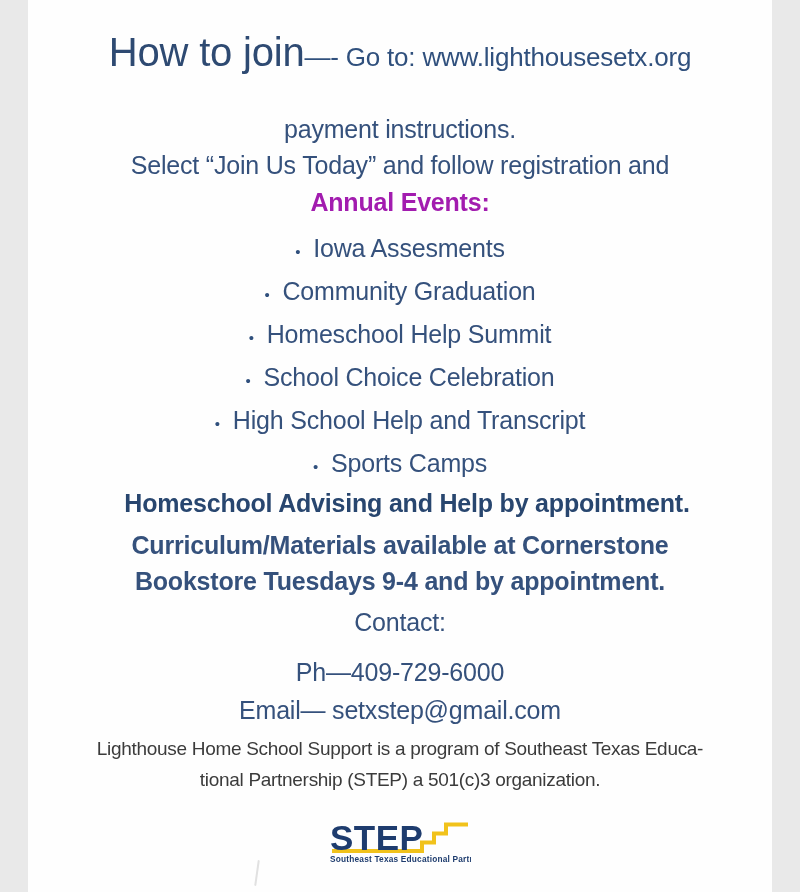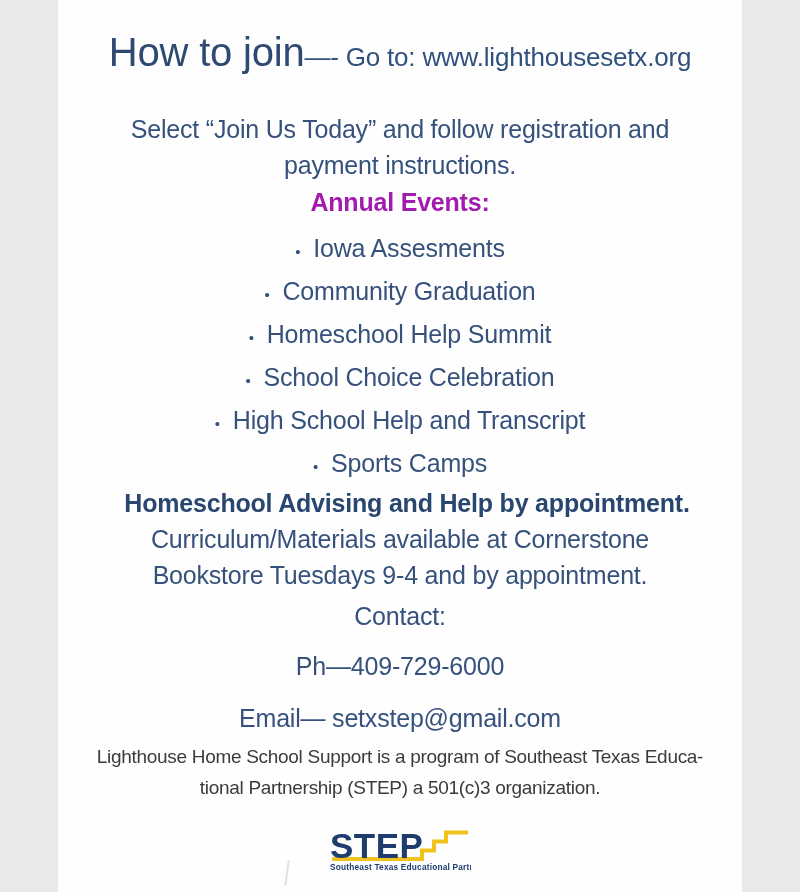--- a/index.html
+++ b/index.html
@@ -1,18 +1,18 @@
 <!DOCTYPE html>
 <html><head>
 <meta charset="utf-8">
 <style>
   html,body{margin:0;padding:0;background:#e9e9e9;}
   .page{
     position:relative;
-    width:684px;height:892px;
+    width:744px;height:892px;
     margin:0 auto;
     background:#fefefe;
     font-family:"Liberation Sans","DejaVu Sans",sans-serif;
     color:#35517c;
     overflow:hidden;
     box-sizing:border-box;
     text-align:center;
     letter-spacing:-0.2px;
   }
   .content{padding-top:24px;}
@@ -31,26 +31,26 @@
     height:43px;font-size:25px;
   }
   .bullet{
     font-size:15px;line-height:1;
     margin-right:13px;margin-top:5px;
     color:#30507d;
   }
   
   .advising{margin-top:0;font-size:25px;font-weight:bold;color:#28466f;line-height:36px;padding-left:14px;}
   
-  .curriculum{margin-top:0;}
+  .curriculum{margin-top:6px;font-weight:bold;}
   .curriculum .line{font-size:25px;line-height:36px;}
   
   .contact-label{margin-top:6px;font-size:25px;line-height:34px;}
   .phone{margin-top:16px;font-size:25px;line-height:34px;}
-  .email{margin-top:18px;font-size:25px;line-height:34px;}
+  .email{margin-top:4px;font-size:25px;line-height:34px;}
   
   .footer{margin-top:6px;color:#3b3b3b;letter-spacing:-0.3px;}
   .footer .line{font-size:19px;line-height:31px;text-align:center;}
   
   .logo{margin-top:19px;display:inline-block;}
   .logo svg{display:block;}
   
   .speck{
     position:absolute;left:228px;top:860px;width:2px;height:26px;
     background:#c9c9c9;transform:rotate(8deg);opacity:.55;border-radius:2px;
@@ -58,22 +58,22 @@
 </style>
 </head>
 <body>
 
 <div class="page">
   <div class="content">
 
     <div class="heading"><span class="h-big">How to join</span><span class="h-suffix">—- Go to: www.lighthousesetx.org</span></div>
 
     <div class="intro">
+      <div class="line">payment instructions.</div>
       <div class="line">Select “Join Us Today” and follow registration and</div>
-      <div class="line">payment instructions.</div>
     </div>
 
     <div class="events-title">Annual Events:</div>
 
     <div class="event-list">
       <div class="event-item">
         <span class="bullet">•</span>
         <span>Iowa Assesments</span>
       </div>
       <div class="event-item">

